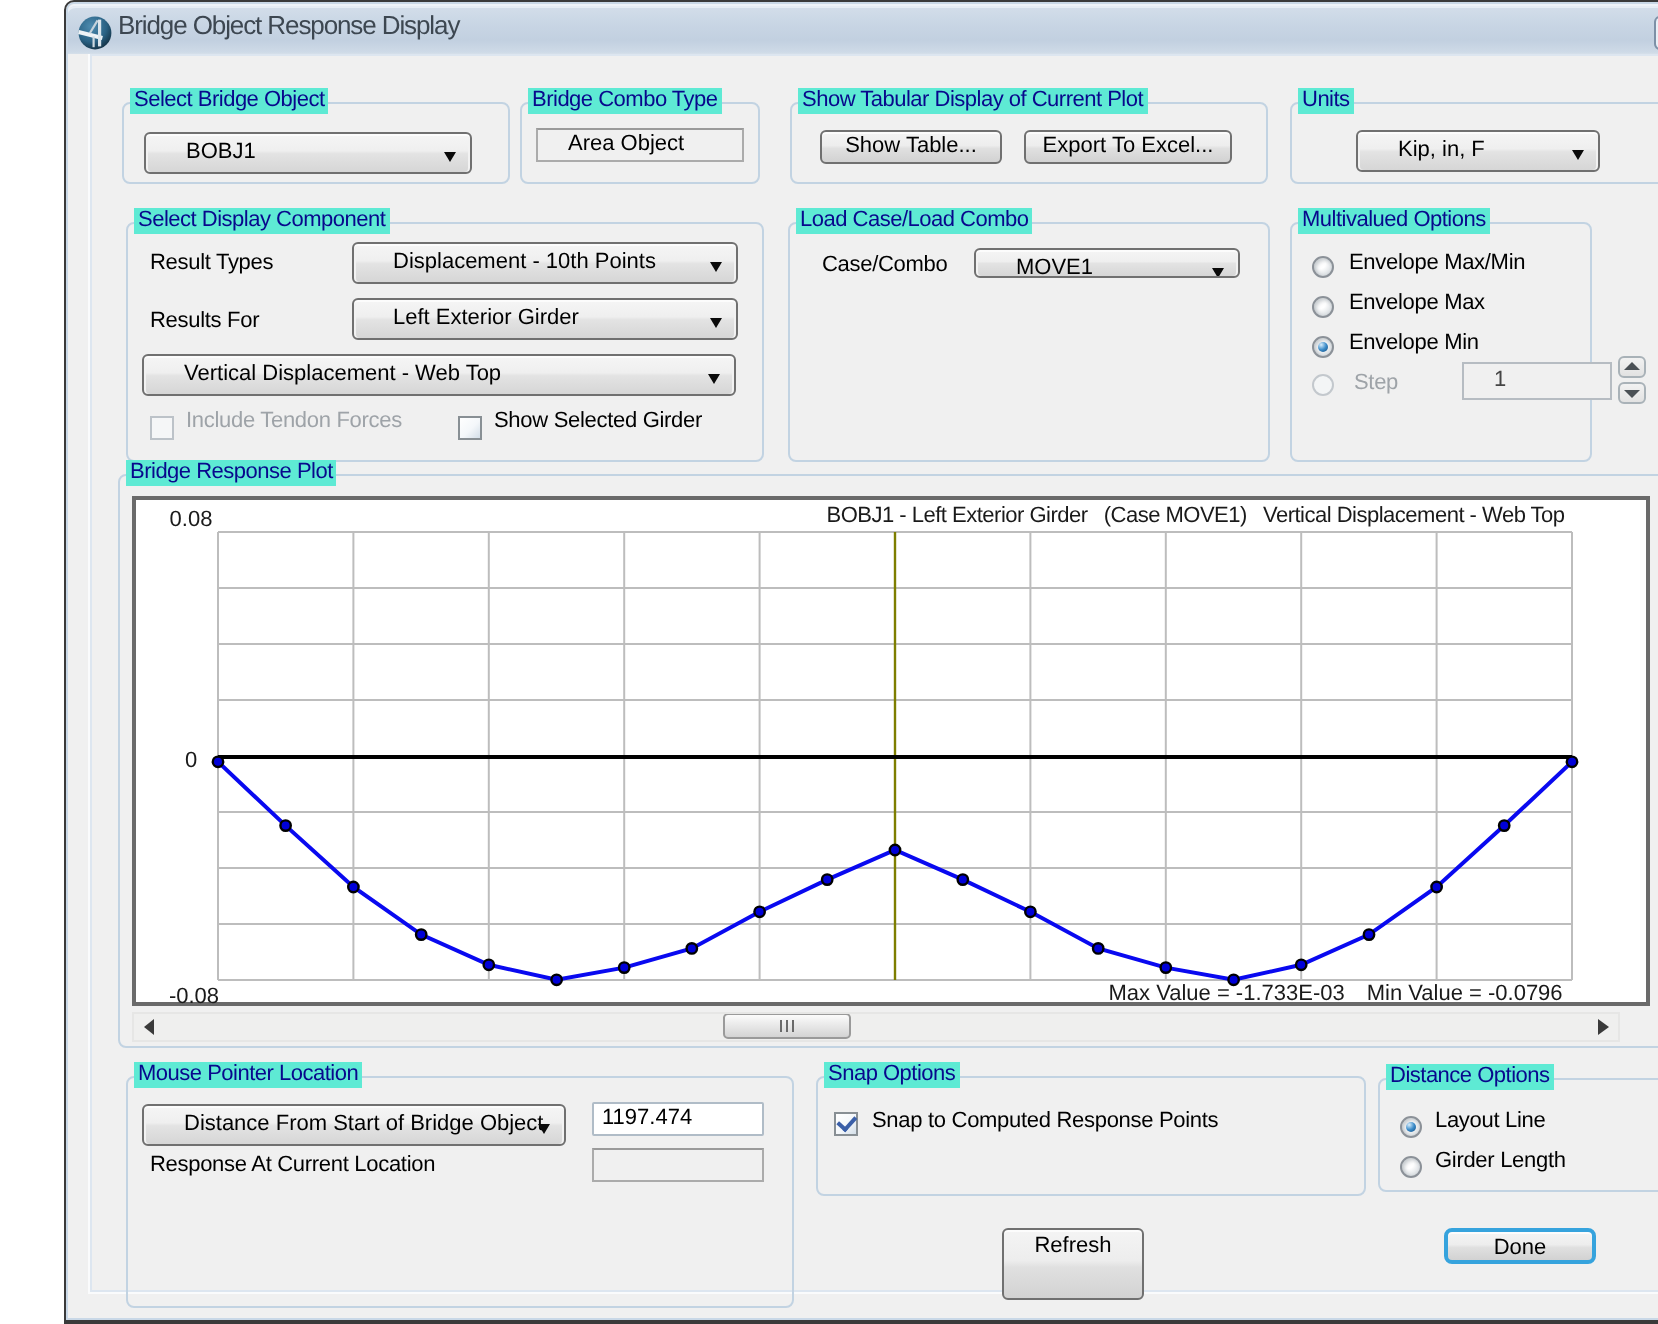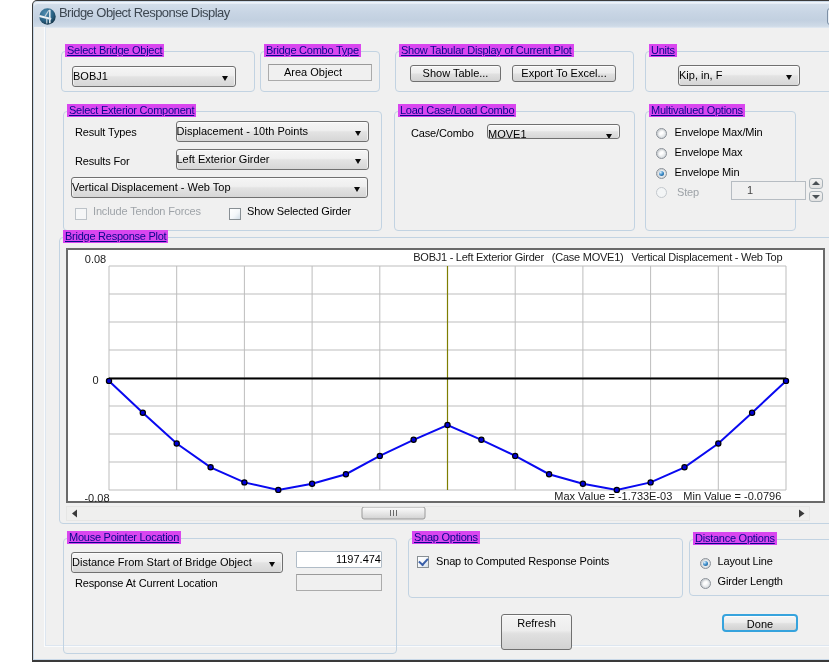--- a/index.html
+++ b/index.html
@@ -12,34 +12,34 @@
   background:linear-gradient(180deg,#d3deea 0%,#c8d5e4 40%,#c2d0e0 72%,#cedae7 96%,#d6e0ea 100%);
   border-top:1px solid #eef3f9; box-shadow:inset 0 1px 0 #e6edf5; border-radius:4px 4px 0 0; }
 #title { position:absolute; left:25px; top:2px; font-size:13px; letter-spacing:-0.55px; color:#3d4751; }
 #closebtn { position:absolute; left:793px; top:4.5px; width:30px; height:17px;
   border:1px solid #7d90a6; border-radius:3px;
   background:linear-gradient(180deg,#e2eaf4 0%,#d2deec 45%,#c3d2e3 55%,#cad7e6 100%);
   box-shadow:inset 0 0 0 1px #e9eff6; }
 .frame-white { position:absolute; left:11px; top:25px; width:807px; height:621px; border:1px solid #fafbfc; }
 .frame-blue { position:absolute; left:12px; top:26px; width:805px; height:619px; border:1px solid #dde6f0; }
 .gb { position:absolute; border:1px solid #c2d3e2; border-radius:4px; }
-.gb > .gl { position:absolute; top:-8px; left:3px; background:#d946ef; padding:0 2px; color:#08088c; letter-spacing:-0.25px; line-height:13px; white-space:nowrap;text-decoration:underline; }
+.gb > .gl { position:absolute; top:-8px; left:3px; background:#5eead4; padding:0 2px; color:#08088c; letter-spacing:-0.25px; line-height:13px; white-space:nowrap; }
 .lbl { position:absolute; white-space:nowrap; line-height:13px; letter-spacing:-0.15px; transform:translateY(-2.5px); }
 .combo { position:absolute; border:1px solid #707070; border-radius:3px;
   background:linear-gradient(180deg,#f5f5f5 0%,#efefef 44%,#e3e3e3 52%,#d6d6d6 100%);
   box-shadow: inset 0 1px 0 #fcfcfc, inset 1px 0 0 #f2f2f2, inset -1px 0 0 #f2f2f2;
-  line-height:19px; padding-left:0; white-space:nowrap; overflow:hidden; }
+  line-height:19px; padding-left:20px; white-space:nowrap; overflow:hidden; }
 .combo:after { content:""; position:absolute; right:7px; top:8.5px; width:0; height:0;
   border-left:3.8px solid transparent; border-right:3.8px solid transparent; border-top:5.2px solid #0a0a0a; }
 .btn { position:absolute; border:1px solid #707070; border-radius:3px;
   background:linear-gradient(180deg,#f4f4f4 0%,#ededed 45%,#e0e0e0 55%,#d2d2d2 100%);
   box-shadow: inset 0 1px 0 #fcfcfc;
   text-align:center; }
 .flatbox { position:absolute; background:#f0f0f0; border:1px solid #ababab; border-top-color:#9a9a9a; padding-left:15px; line-height:15px; }
-.txt { position:absolute; background:#fff; border:1px solid #b0bcc7; border-radius:1px; padding-left:4px; line-height:15px;text-align:right; }
+.txt { position:absolute; background:#fff; border:1px solid #b0bcc7; border-radius:1px; padding-left:4px; line-height:15px; }
 .cb { position:absolute; width:12px; height:12px; border:1px solid #888f94;
   background:linear-gradient(135deg,#ffffff 0%,#f4f7fa 55%,#d3dee8 100%); }
 .cb.dis { border-color:#bcc2c8; background:#f5f6f7; }
 .cb.chk:after { content:""; position:absolute; left:1px; top:1px; width:6.5px; height:4px;
   border-left:2px solid #3a5fa8; border-bottom:2px solid #3a5fa8; transform:rotate(-48deg); }
 .radio { position:absolute; width:11px; height:11px; border-radius:50%; border:1px solid #8b9198;
   background:radial-gradient(circle at 35% 30%, #ffffff 30%, #dfe3e6 70%, #c5cacd 100%);
   box-shadow: inset 1px 1px 2px rgba(120,130,140,0.45); }
 .radio.sel:after { content:""; position:absolute; left:2px; top:2px; width:5px; height:5px; border-radius:50%;
   background:radial-gradient(circle at 32% 28%, #d8eefc 0%, #3c8cc9 50%, #114a7e 100%); }
@@ -97,21 +97,21 @@
     </div>
   <div class="btn" style="left:377px;top:64px;width:91px;height:17px;line-height:15px">Show Table...</div>
   <div class="btn" style="left:479px;top:64px;width:104px;height:17px;line-height:15px">Export To Excel...</div>
 
   <div class="gb" style="left:612px;top:50px;width:189px;height:41px">
       <div class="gl">Units</div>
     </div>
   <div class="combo" style="left:645px;top:64px;width:122px;height:21px">Kip, in, F</div>
 
   <div class="gb" style="left:30px;top:110px;width:319px;height:120px">
-      <div class="gl">Select Exterior Component</div>
+      <div class="gl">Select Display Component</div>
     </div>
   <div class="lbl" style="left:42px;top:127px">Result Types</div>
   <div class="combo" style="left:142.5px;top:120px;width:193px;height:21px">Displacement - 10th Points</div>
   <div class="lbl" style="left:42px;top:156px">Results For</div>
   <div class="combo" style="left:38px;top:176px;width:297px;height:21px">Vertical Displacement - Web Top</div>
   <div class="combo" style="left:142.5px;top:148px;width:193px;height:21px">Left Exterior Girder</div>
   <div class="cb dis" style="left:42px;top:206.5px"></div>
   <div class="lbl dis-txt" style="left:60px;top:206px">Include Tendon Forces</div>
   <div class="cb" style="left:196px;top:206.5px"></div>
   <div class="lbl" style="left:214px;top:206px">Show Selected Girder</div>

